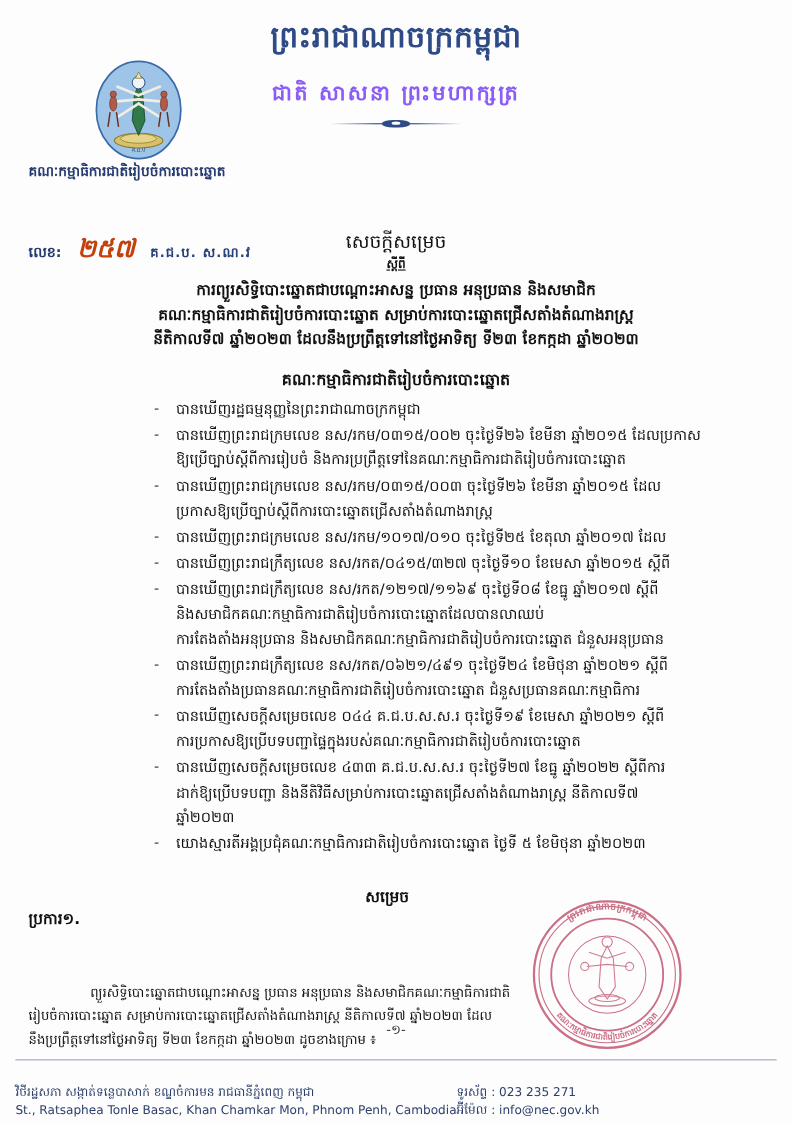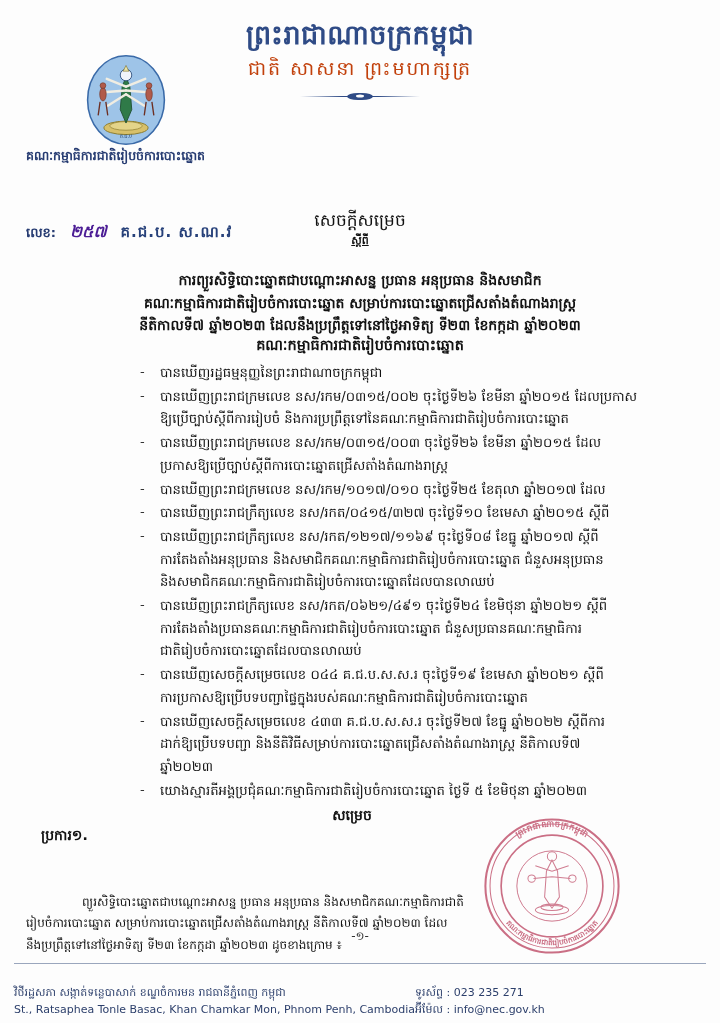--- a/index.html
+++ b/index.html
@@ -36,23 +36,23 @@
   }
   .royal-line1 {
     font-size: 27px;
     font-weight: bold;
     letter-spacing: 0.5px;
     line-height: 1.25;
     color: #2f4b86;
   }
   .royal-line2 {
     font-size: 19px;
-    font-weight: normal;
-    margin-top: 4px;
-    color: #c2410c;
+    font-weight: bold;
+    margin-top: 20px;
+    color: #8b5cf6;
     letter-spacing: 2px;
   }
   .royal-divider {
     margin: 8px auto 0;
     width: 120px;
     height: 10px;
     position: relative;
   }
   .royal-divider .bar {
     position: absolute;
@@ -115,28 +115,28 @@
     margin-top: 8px;
     display: flex;
     align-items: baseline;
     gap: 6px;
     color: #273c72;
     font-size: 13px;
     font-weight: bold;
     text-align: right;
   }
   .doc-number-value {
-    font-size: 16px;
+    font-size: 23px;
     font-weight: bold;
     font-style: italic;
-    color: #4c1d95;
+    color: #c2410c;
     padding: 0 8px;
   }
   .doc-number-suffix {
-    font-size: 15px;
+    font-size: 12px;
     font-weight: bold;
     color: #27417a;
     letter-spacing: 1px;
     margin-top: 48px;
   }
 
   
   .title-block {
     position: absolute;
     left: 40px;
@@ -149,21 +149,21 @@
     font-weight: normal;
     line-height: 1.45;
   }
   .subject-word {
     font-size: 11px;
     font-weight: bold;
     line-height: 1.5;
     text-decoration: underline;
   }
   .subject-lines {
-    margin-top: 20px;
+    margin-top: 4px;
     font-size: 14px;
     font-weight: bold;
     line-height: 1.62;
   }
   .subject-lines div {
     white-space: nowrap;
   }
 
   
   .committee-line {
@@ -221,21 +221,20 @@
   .article {
     position: absolute;
     left: 26px;
     right: 50px;
     top: 826px;
   }
   .article-label {
     font-size: 14px;
     font-weight: bold;
     margin-bottom: 8px;
-    margin-left: 15px;
   }
   .article-body {
     font-size: 12px;
     line-height: 1.78;
     margin-top: 45px;
   }
   .article-body .ln {
     display: block;
     white-space: nowrap;
   }
@@ -413,31 +412,30 @@
       <span class="dash">-</span>
       <span class="whereas-text">
         <span class="ln">បានឃើញព្រះរាជក្រឹត្យលេខ នស/រកត/០៤១៥/៣២៧ ចុះថ្ងៃទី១០ ខែមេសា ឆ្នាំ២០១៥ ស្តីពី</span>
       </span>
     </div>
 
     <div class="whereas-item">
       <span class="dash">-</span>
       <span class="whereas-text">
         <span class="ln">បានឃើញព្រះរាជក្រឹត្យលេខ នស/រកត/១២១៧/១១៦៩ ចុះថ្ងៃទី០៨ ខែធ្នូ ឆ្នាំ២០១៧ ស្តីពី</span>
+        <span class="ln">និងសមាជិកគណៈកម្មាធិការជាតិរៀបចំការបោះឆ្នោតដែលបានលាឈប់</span>
         <span class="ln">ការតែងតាំងអនុប្រធាន និងសមាជិកគណៈកម្មាធិការជាតិរៀបចំការបោះឆ្នោត ជំនួសអនុប្រធាន</span>
-        <span class="ln">និងសមាជិកគណៈកម្មាធិការជាតិរៀបចំការបោះឆ្នោតដែលបានលាឈប់</span>
       </span>
     </div>
 
     <div class="whereas-item">
       <span class="dash">-</span>
       <span class="whereas-text">
         <span class="ln">បានឃើញព្រះរាជក្រឹត្យលេខ នស/រកត/០៦២១/៤៩១ ចុះថ្ងៃទី២៤ ខែមិថុនា ឆ្នាំ២០២១ ស្តីពី</span>
         <span class="ln">ការតែងតាំងប្រធានគណៈកម្មាធិការជាតិរៀបចំការបោះឆ្នោត ជំនួសប្រធានគណៈកម្មាធិការ</span>
-        <span class="ln">ជាតិរៀបចំការបោះឆ្នោតដែលបានលាឈប់</span>
       </span>
     </div>
 
     <div class="whereas-item">
       <span class="dash">-</span>
       <span class="whereas-text">
         <span class="ln">បានឃើញសេចក្តីសម្រេចលេខ ០៤៤ គ.ជ.ប.ស.ស.រ ចុះថ្ងៃទី១៩ ខែមេសា ឆ្នាំ២០២១ ស្តីពី</span>
         <span class="ln">ការប្រកាសឱ្យប្រើបទបញ្ជាផ្ទៃក្នុងរបស់គណៈកម្មាធិការជាតិរៀបចំការបោះឆ្នោត</span>
       </span>
     </div>

